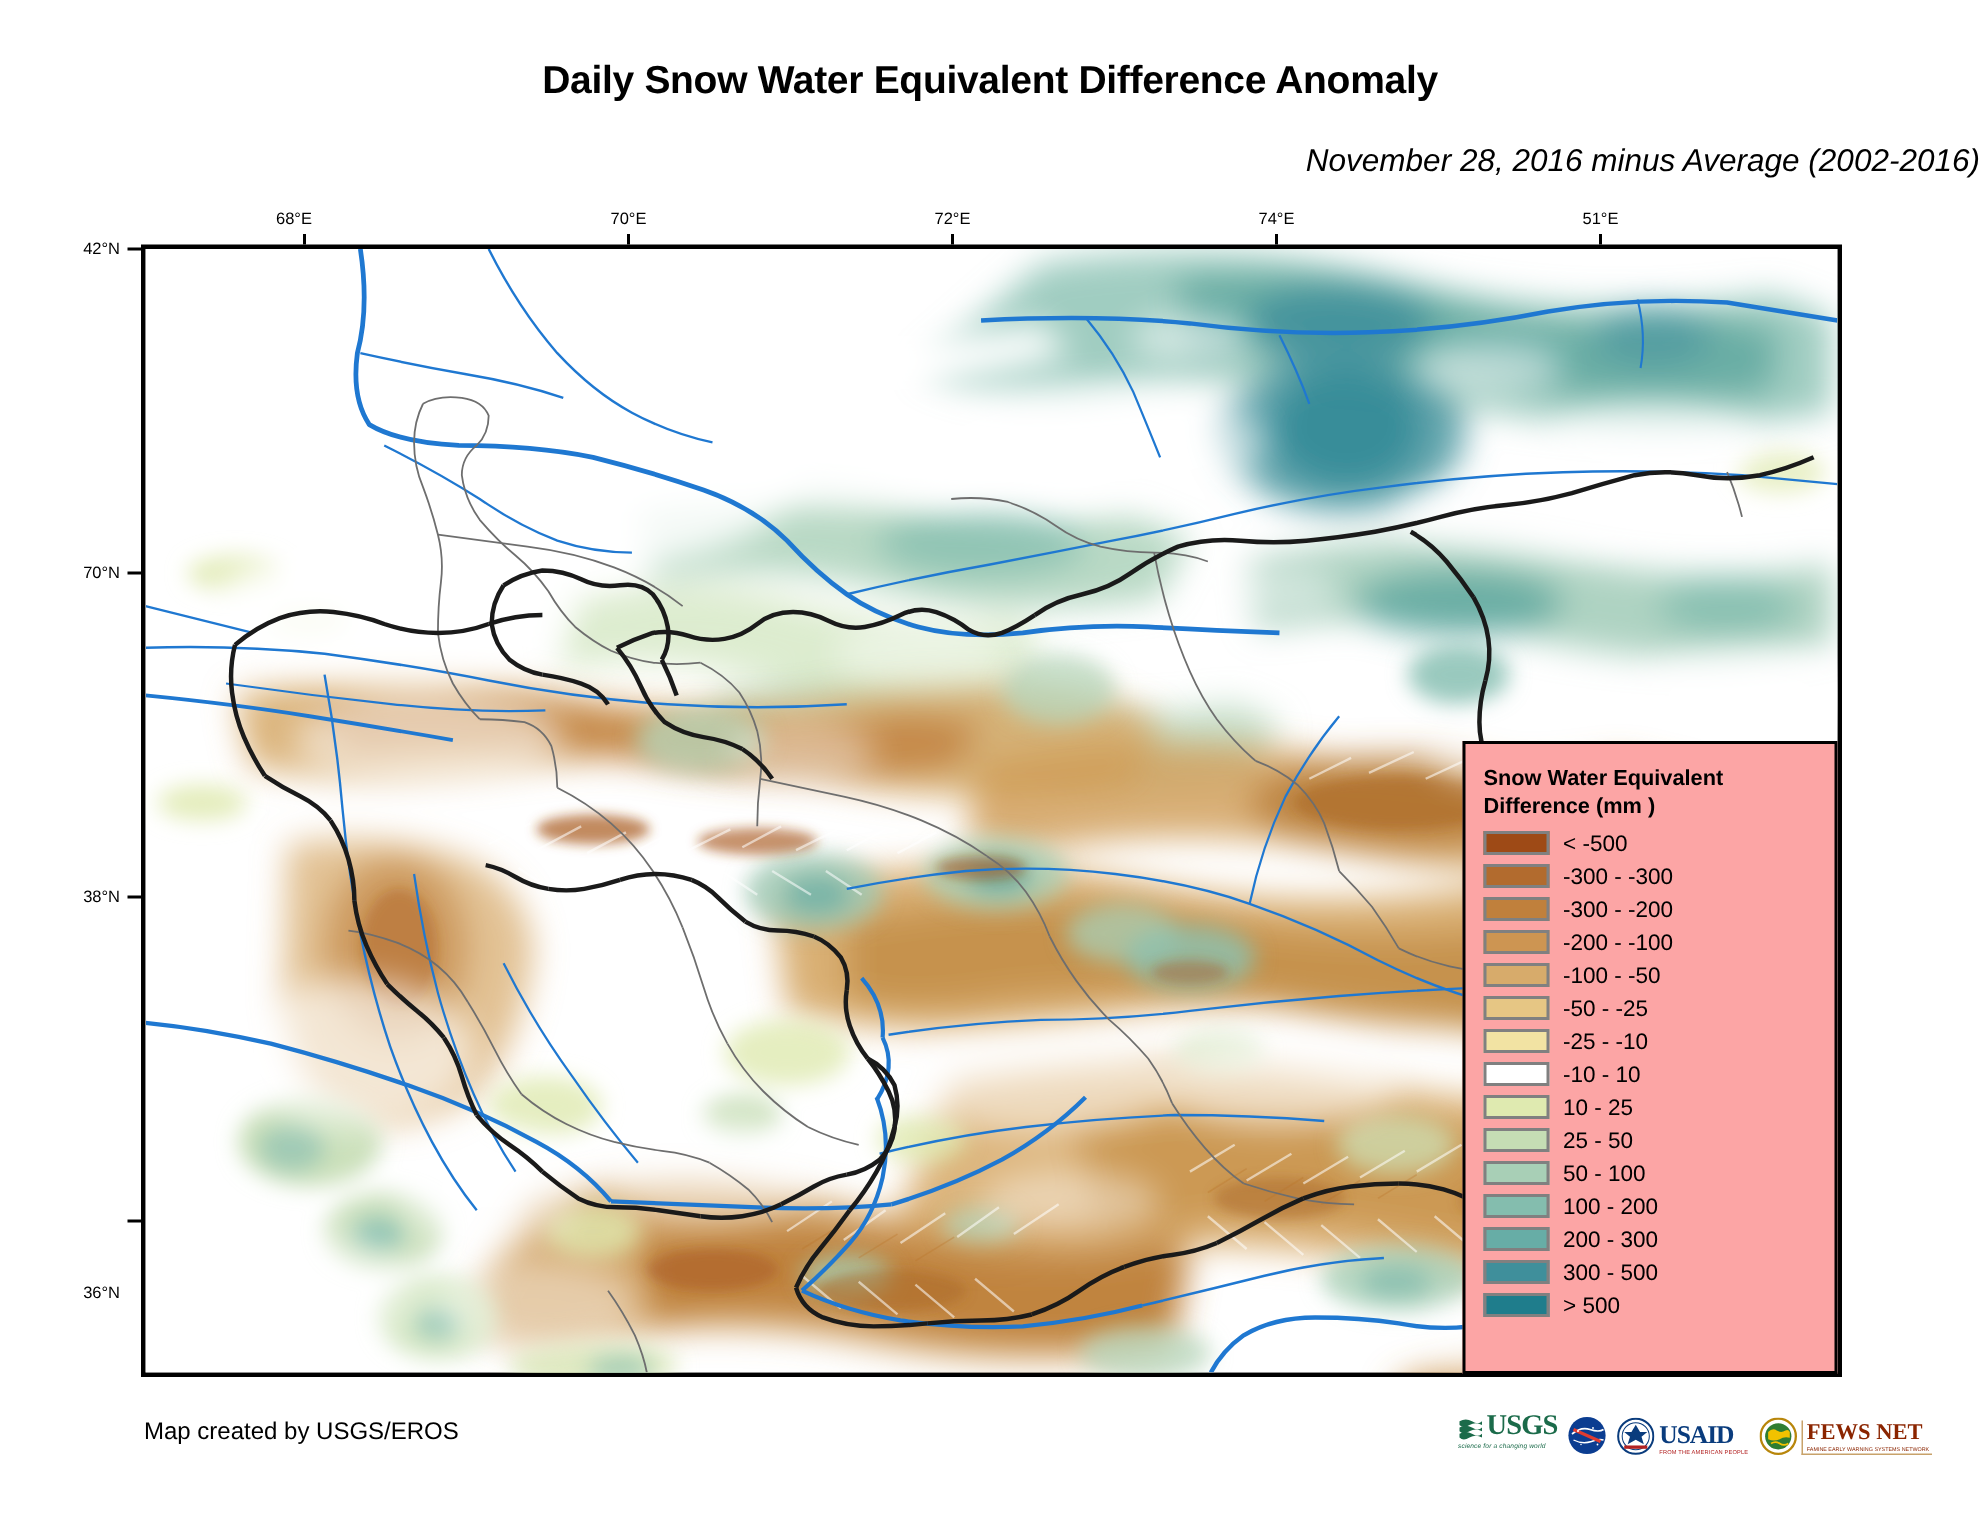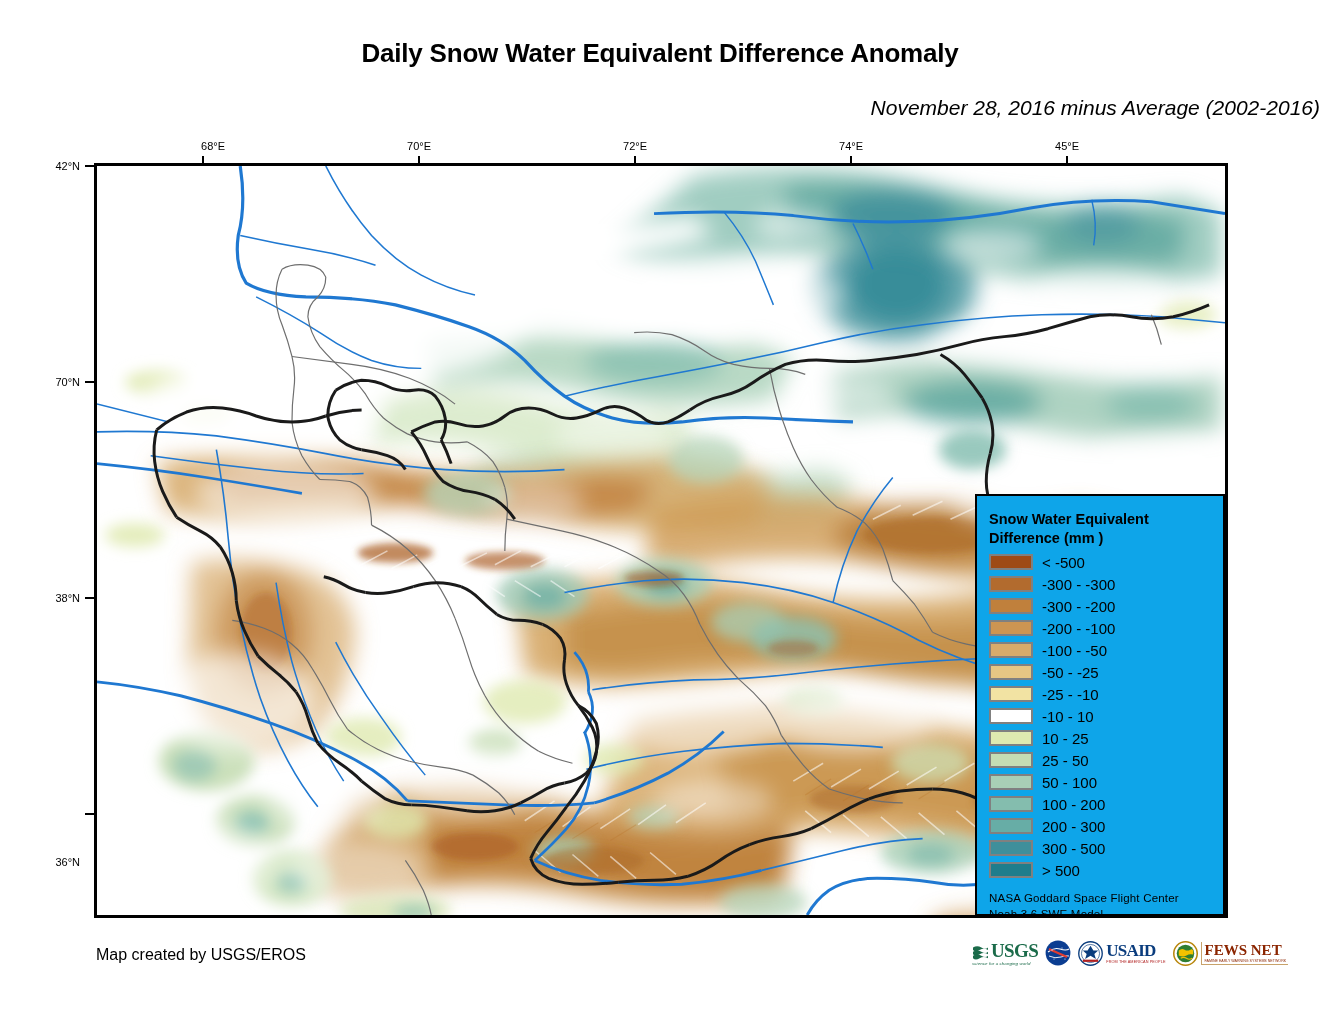--- a/index.html
+++ b/index.html
@@ -28,40 +28,40 @@
   
   .lon-tick{position:absolute;width:2px;height:9px;background:#000;top:156px;}
   .lon-label{position:absolute;top:140px;font-size:11px;color:#000;
              transform:translateX(-50%);white-space:nowrap;}
   .lat-tick{position:absolute;left:85px;width:9px;height:2px;background:#000;}
   .lat-label{position:absolute;font-size:11px;color:#000;text-align:right;
              width:52px;left:28px;transform:translateY(-50%);white-space:nowrap;}
   
   #legend{
     position:absolute;left:975px;top:494px;width:250px;height:422px;
-    background:#0ea5e9;border:2px solid #000;box-sizing:border-box;
+    background:#fca5a5;border:2px solid #000;box-sizing:border-box;
     padding:14px 0 0 12px;
   }
   #legend-title{font-size:14.5px;font-weight:bold;line-height:1.28;
                 color:#000;margin-bottom:4px;}
   .legend-row{display:flex;align-items:center;height:22px;}
   .swatch{
     width:44px;height:16px;border:2px solid #808080;box-sizing:border-box;
     flex:0 0 auto;
   }
   .legend-label{font-size:15px;color:#000;margin-left:9px;white-space:nowrap;}
   #legend-source{
     margin-top:9px;font-size:11.5px;line-height:1.4;color:#000;
     letter-spacing:0.2px;
   }
   
   #credit{position:absolute;left:96px;top:946px;font-size:16px;color:#000;}
   #logos{position:absolute;left:972px;top:934px;height:38px;
          display:flex;align-items:center;gap:7px;}
-  .logo{height:34px;display:flex;align-items:center;}
+  .logo{height:34px;display:flex;align-items:flex-end;}
   
   .usgs{flex-direction:column;align-items:flex-start;justify-content:center;}
   .usgs-main{display:flex;align-items:flex-end;}
   .usgs-wave{width:17px;height:15px;margin-right:2px;}
   .usgs-word{font-family:"Liberation Serif",serif;font-weight:bold;
              font-size:19px;color:#1b6b4a;letter-spacing:-0.6px;line-height:1;}
   .usgs-tag{font-size:4.4px;color:#1b6b4a;letter-spacing:0.1px;
             margin-top:1px;font-style:italic;}
   
   .usaid-word{font-family:"Liberation Serif",serif;font-weight:bold;
@@ -78,29 +78,29 @@
             border-bottom:1px solid #c8a26a;padding:1px 2px 1px 3px;}
 </style>
 </head>
 <body>
 
 <div id="title">Daily Snow Water Equivalent Difference Anomaly</div>
 <div id="subtitle">November 28, 2016 minus Average (2002-2016)</div>
 
 <div>
   <div class="lon-tick" style="left:202px;"></div>
-  <div class="lon-label" style="left:213px;">68°E</div>
+  <div class="lon-label" style="left:196px;">68°E</div>
   <div class="lon-tick" style="left:418px;"></div>
   <div class="lon-label" style="left:419px;">70°E</div>
   <div class="lon-tick" style="left:634px;"></div>
   <div class="lon-label" style="left:635px;">72°E</div>
   <div class="lon-tick" style="left:850px;"></div>
   <div class="lon-label" style="left:851px;">74°E</div>
   <div class="lon-tick" style="left:1066px;"></div>
-  <div class="lon-label" style="left:1067px;">45°E</div>
+  <div class="lon-label" style="left:1067px;">51°E</div>
 </div>
 
 <div>
   <div class="lat-tick" style="top:165px;"></div>
   <div class="lat-label" style="top:166px;">42°N</div>
   <div class="lat-tick" style="top:381px;"></div>
   <div class="lat-label" style="top:382px;">70°N</div>
   <div class="lat-tick" style="top:597px;"></div>
   <div class="lat-label" style="top:598px;">38°N</div>
   <div class="lat-tick" style="top:813px;"></div>
@@ -453,24 +453,20 @@
   </div>
   <div class="legend-row">
     <div class="swatch" style="background: rgb(63, 143, 155);"></div>
     <div class="legend-label">300 - 500</div>
   </div>
   <div class="legend-row">
     <div class="swatch" style="background: rgb(31, 125, 140);"></div>
     <div class="legend-label">&gt; 500</div>
   </div>
 
-  <div id="legend-source">
-    <div>NASA Goddard Space Flight Center</div>
-    <div>Noah 3.6 SWE Model.</div>
-  </div>
 </div>
 
 <div id="credit">Map created by USGS/EROS</div>
 
 <div id="logos">
 
   <div class="logo usgs">
     <div class="usgs-main">
       <svg class="usgs-wave" viewBox="0 0 20 18">
         <path d="M1 3 Q6 0 11 3 T19 3 L19 6 Q14 3 9 6 T1 6 Z" fill="#1b6b4a"></path>

